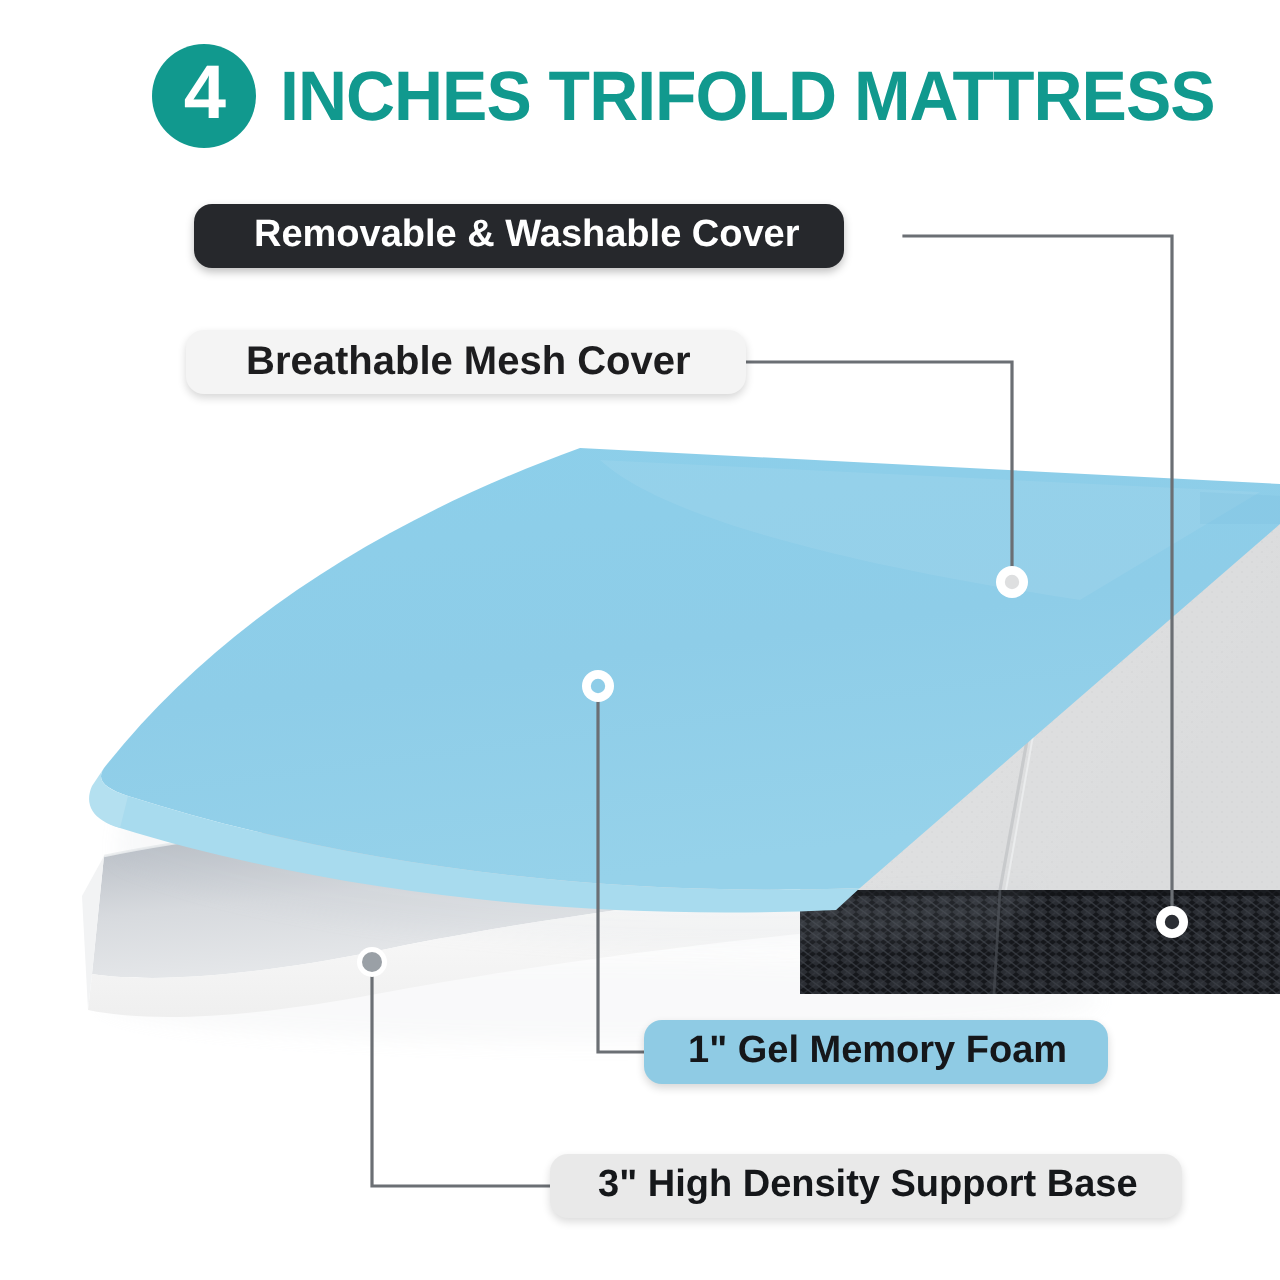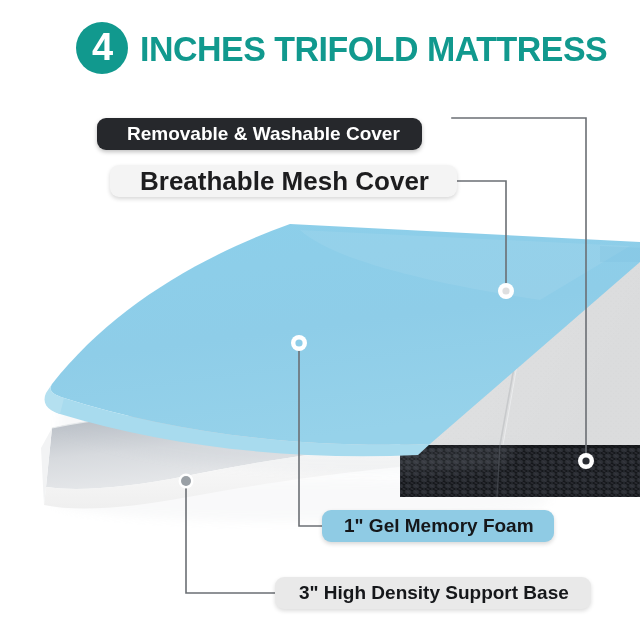--- a/index.html
+++ b/index.html
@@ -75,30 +75,29 @@
   }
   .pill-dark {
     left: 97px; top: 102px;
     height: 32px;
     padding: 0 22px 0 30px;
     background: #26282c;
     color: #ffffff;
     border-radius: 9px;
     font-size: 19px;
     box-shadow: 0 2px 4px rgba(0,0,0,0.25);
-    margin-top: 16px;
   }
   .pill-light {
-    left: 110px; top: 165px;
+    left: 93px; top: 165px;
     height: 32px;
     padding: 0 28px 0 30px;
     background: #f4f4f4;
     color: #1d1d1f;
     border-radius: 9px;
-    font-size: 26px;
+    font-size: 20px;
     box-shadow: 0 2px 4px rgba(0,0,0,0.16);
   }
   .pill-blue {
     left: 322px; top: 510px;
     height: 32px;
     padding: 0 20px 0 22px;
     background: #8fcbe4;
     color: #15171a;
     border-radius: 9px;
     font-size: 19px;

